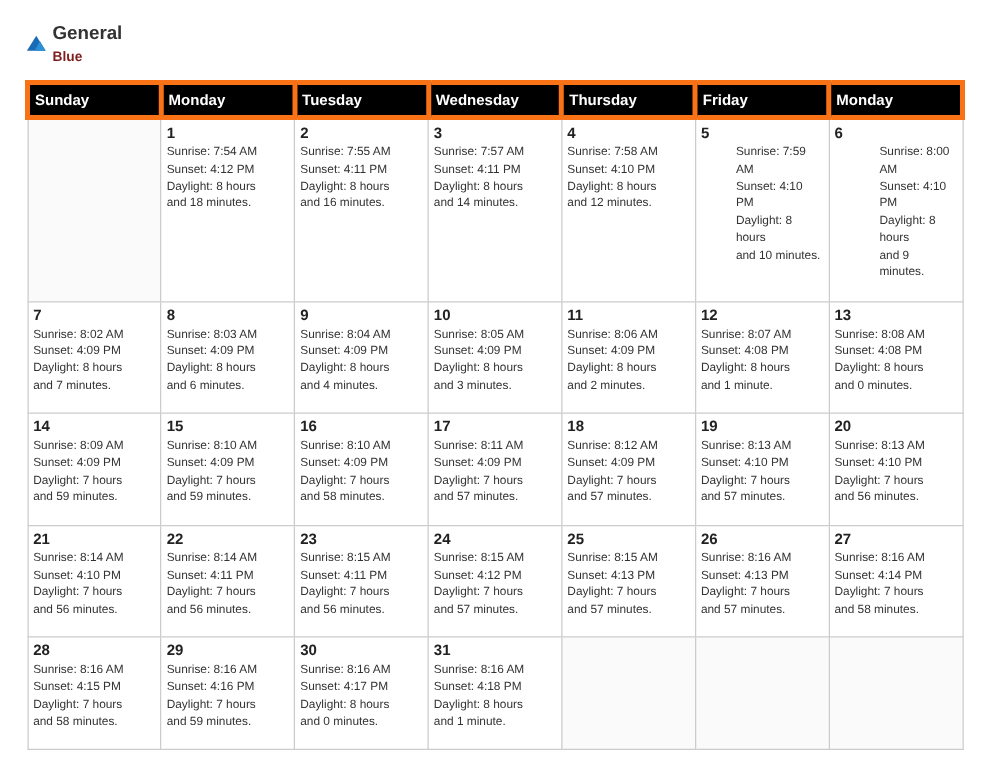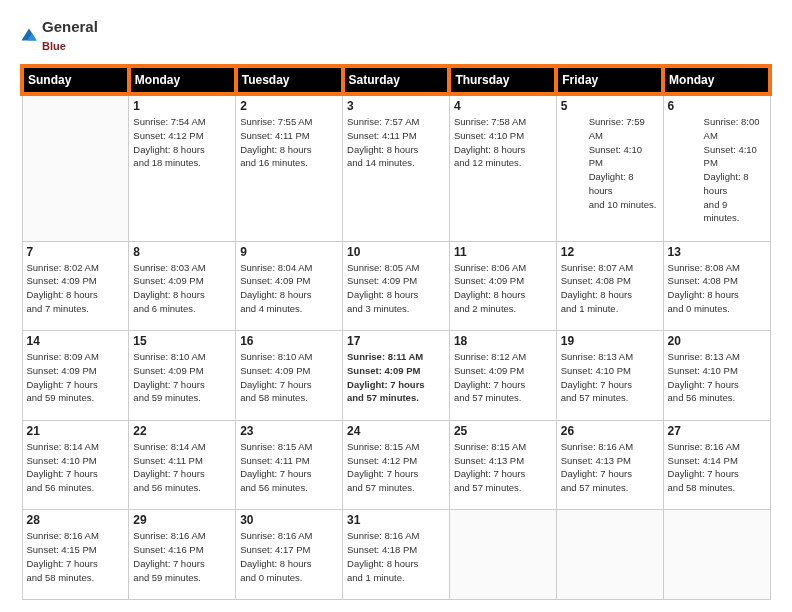--- a/index.html
+++ b/index.html
@@ -102,21 +102,21 @@
       </div>
     </div>
   </div>
 
   <table class="calendar">
     <thead>
       <tr>
         <th>Sunday</th>
         <th>Monday</th>
         <th>Tuesday</th>
-        <th>Saturday</th>
+        <th>Wednesday</th>
         <th>Thursday</th>
         <th>Friday</th>
         <th>Monday</th>
       </tr>
     </thead>
     <tbody id="calendar-body">
     <tr>
           <td class="empty-cell"></td>
           <td>
             <span class="day-number">1</span>
@@ -229,21 +229,21 @@
           </td>
           <td>
             <span class="day-number">16</span>
             <div class="day-info" style="white-space: pre-line;">Sunrise: 8:10 AM
 Sunset: 4:09 PM
 Daylight: 7 hours
 and 58 minutes.</div>
           </td>
           <td>
             <span class="day-number">17</span>
-            <div class="day-info" style="white-space: pre-line; font-weight: bold;">Sunrise: 8:11 AM
+            <div class="day-info" style="white-space: pre-line;">Sunrise: 8:11 AM
 Sunset: 4:09 PM
 Daylight: 7 hours
 and 57 minutes.</div>
           </td>
           <td>
             <span class="day-number">18</span>
             <div class="day-info" style="white-space: pre-line;">Sunrise: 8:12 AM
 Sunset: 4:09 PM
 Daylight: 7 hours
 and 57 minutes.</div>

